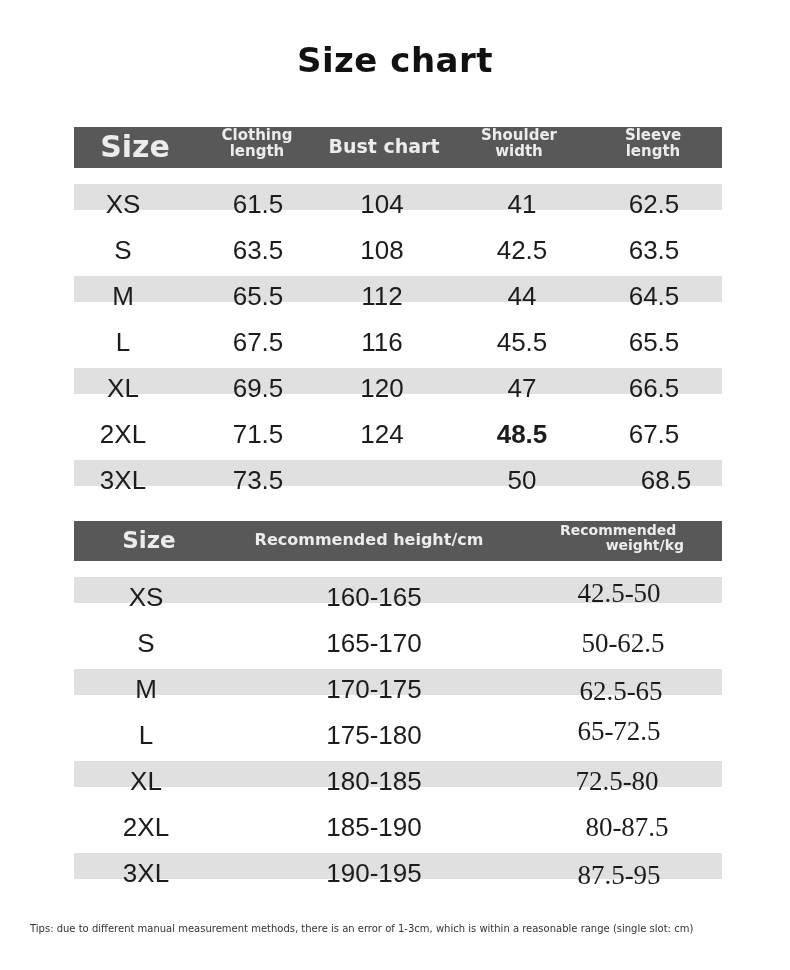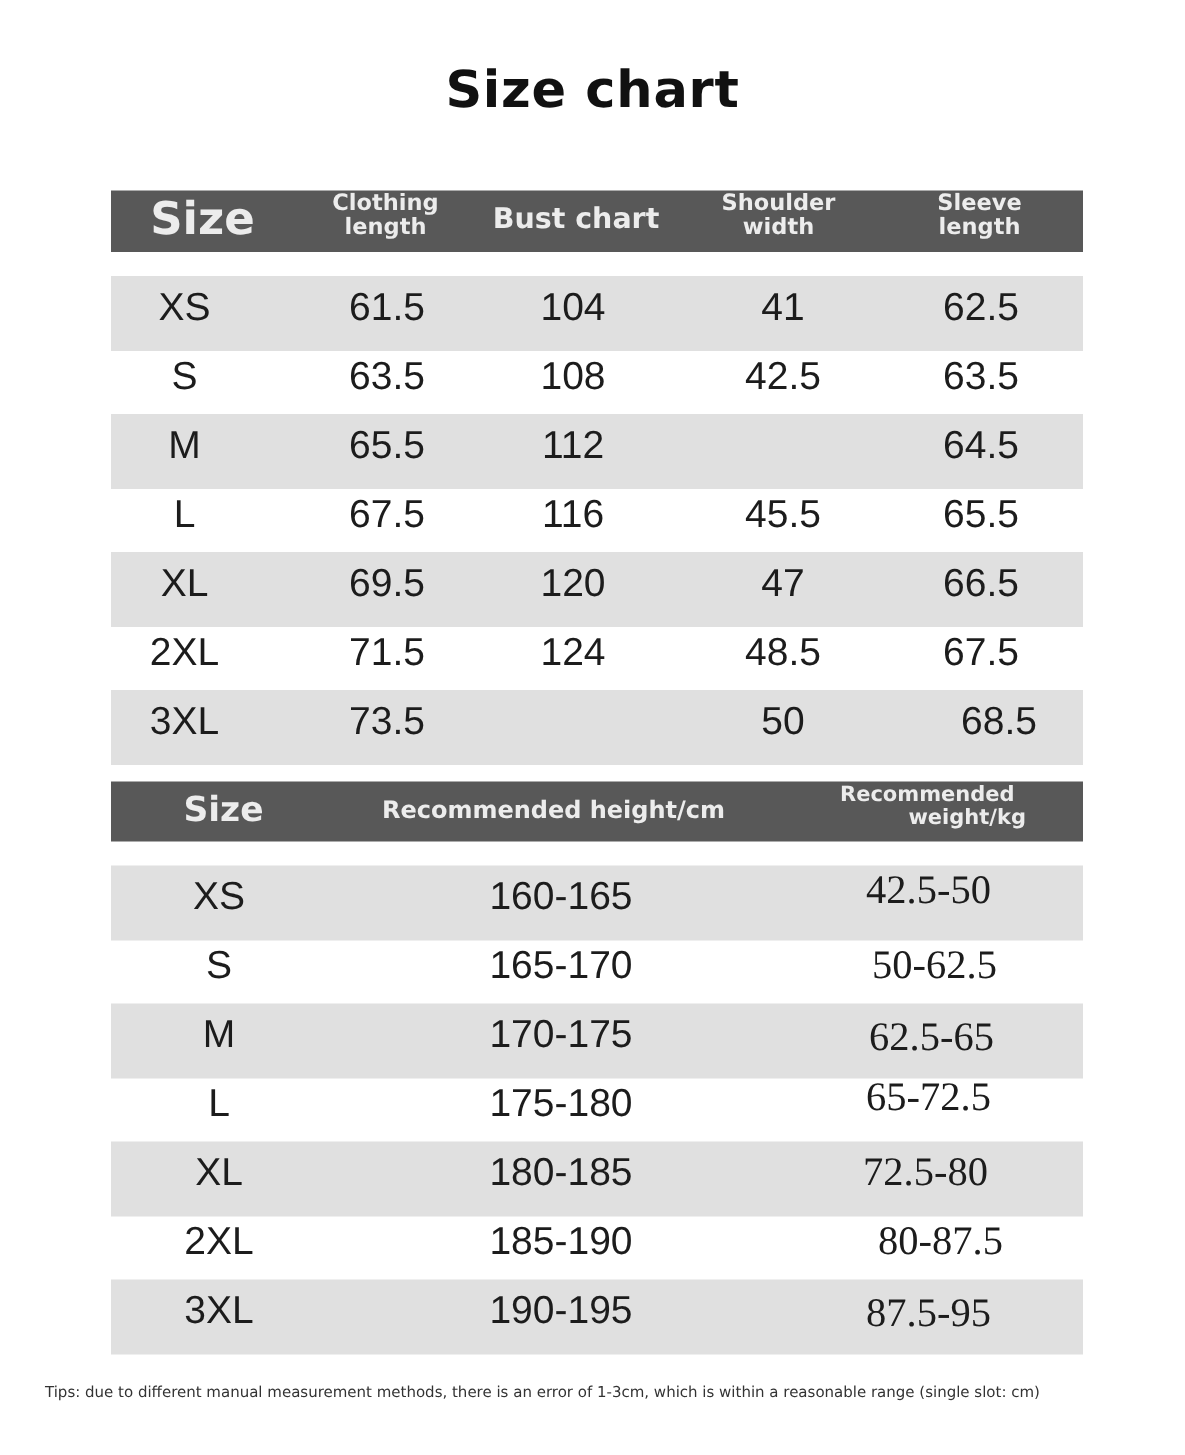--- a/index.html
+++ b/index.html
@@ -8,21 +8,21 @@
   .title {
     position: absolute; left: 0; top: 40px; width: 790px; text-align: center;
     font-family: "DejaVu Sans", sans-serif; font-weight: bold; font-size: 34px; color: #111;
     letter-spacing: 0.5px;
   }
   .hdr {
     position: absolute; left: 74px; width: 648px; background: #585858; color: #ececec;
     font-weight: bold; font-family: "DejaVu Sans", sans-serif;
   }
   .hdr .cell { position: absolute; text-align: center; line-height: 1.05; }
-  .row { position: absolute; left: 74px; width: 648px; height: 50px; }
+  .row { position: absolute; left: 74px; width: 648px; height: 26px; }
   .row.shade { background: #e0e0e0; }
   .row .c { position: absolute; top: 0; height: 40px; line-height: 40px; text-align: center;
             font-family: "Liberation Sans", sans-serif; font-size: 26px; color: #1c1c1c; }
   .row .c.serif { font-family: "Liberation Serif", serif; font-size: 27px; }
   .tips {
     position: absolute; left: 30px; top: 923px; font-family: "DejaVu Sans", sans-serif;
     font-size: 10px; color: #333;
   }
 </style>
 </head>
@@ -58,41 +58,42 @@
   <div class="c" style="left:0;width:98px;">S</div>
   <div class="c" style="left:124px;width:120px;">63.5</div>
   <div class="c" style="left:248px;width:120px;">108</div>
   <div class="c" style="left:388px;width:120px;">42.5</div>
   <div class="c" style="left:520px;width:120px;">63.5</div>
 </div>
 <div class="row shade" style="top:276px;">
   <div class="c" style="left:0;width:98px;">M</div>
   <div class="c" style="left:124px;width:120px;">65.5</div>
   <div class="c" style="left:248px;width:120px;">112</div>
+  <div class="c" style="left:388px;width:120px;">44</div>
   <div class="c" style="left:520px;width:120px;">64.5</div>
 </div>
 <div class="row" style="top:322px;">
   <div class="c" style="left:0;width:98px;">L</div>
   <div class="c" style="left:124px;width:120px;">67.5</div>
   <div class="c" style="left:248px;width:120px;">116</div>
   <div class="c" style="left:388px;width:120px;">45.5</div>
   <div class="c" style="left:520px;width:120px;">65.5</div>
 </div>
 <div class="row shade" style="top:368px;">
   <div class="c" style="left:0;width:98px;">XL</div>
   <div class="c" style="left:124px;width:120px;">69.5</div>
   <div class="c" style="left:248px;width:120px;">120</div>
   <div class="c" style="left:388px;width:120px;">47</div>
   <div class="c" style="left:520px;width:120px;">66.5</div>
 </div>
 <div class="row" style="top:414px;">
   <div class="c" style="left:0;width:98px;">2XL</div>
   <div class="c" style="left:124px;width:120px;">71.5</div>
   <div class="c" style="left:248px;width:120px;">124</div>
-  <div class="c" style="left:388px;width:120px;">48.5</div>
+  <div class="c" style="left:388px;width:120px;font-weight:bold;">48.5</div>
   <div class="c" style="left:520px;width:120px;">67.5</div>
 </div>
 <div class="row shade" style="top:460px;">
   <div class="c" style="left:0;width:98px;">3XL</div>
   <div class="c" style="left:124px;width:120px;">73.5</div>
   <div class="c" style="left:388px;width:120px;">50</div>
   <div class="c" style="left:532px;width:120px;">68.5</div>
 </div>
 
 <div class="hdr" style="top:521px;height:40px;">

